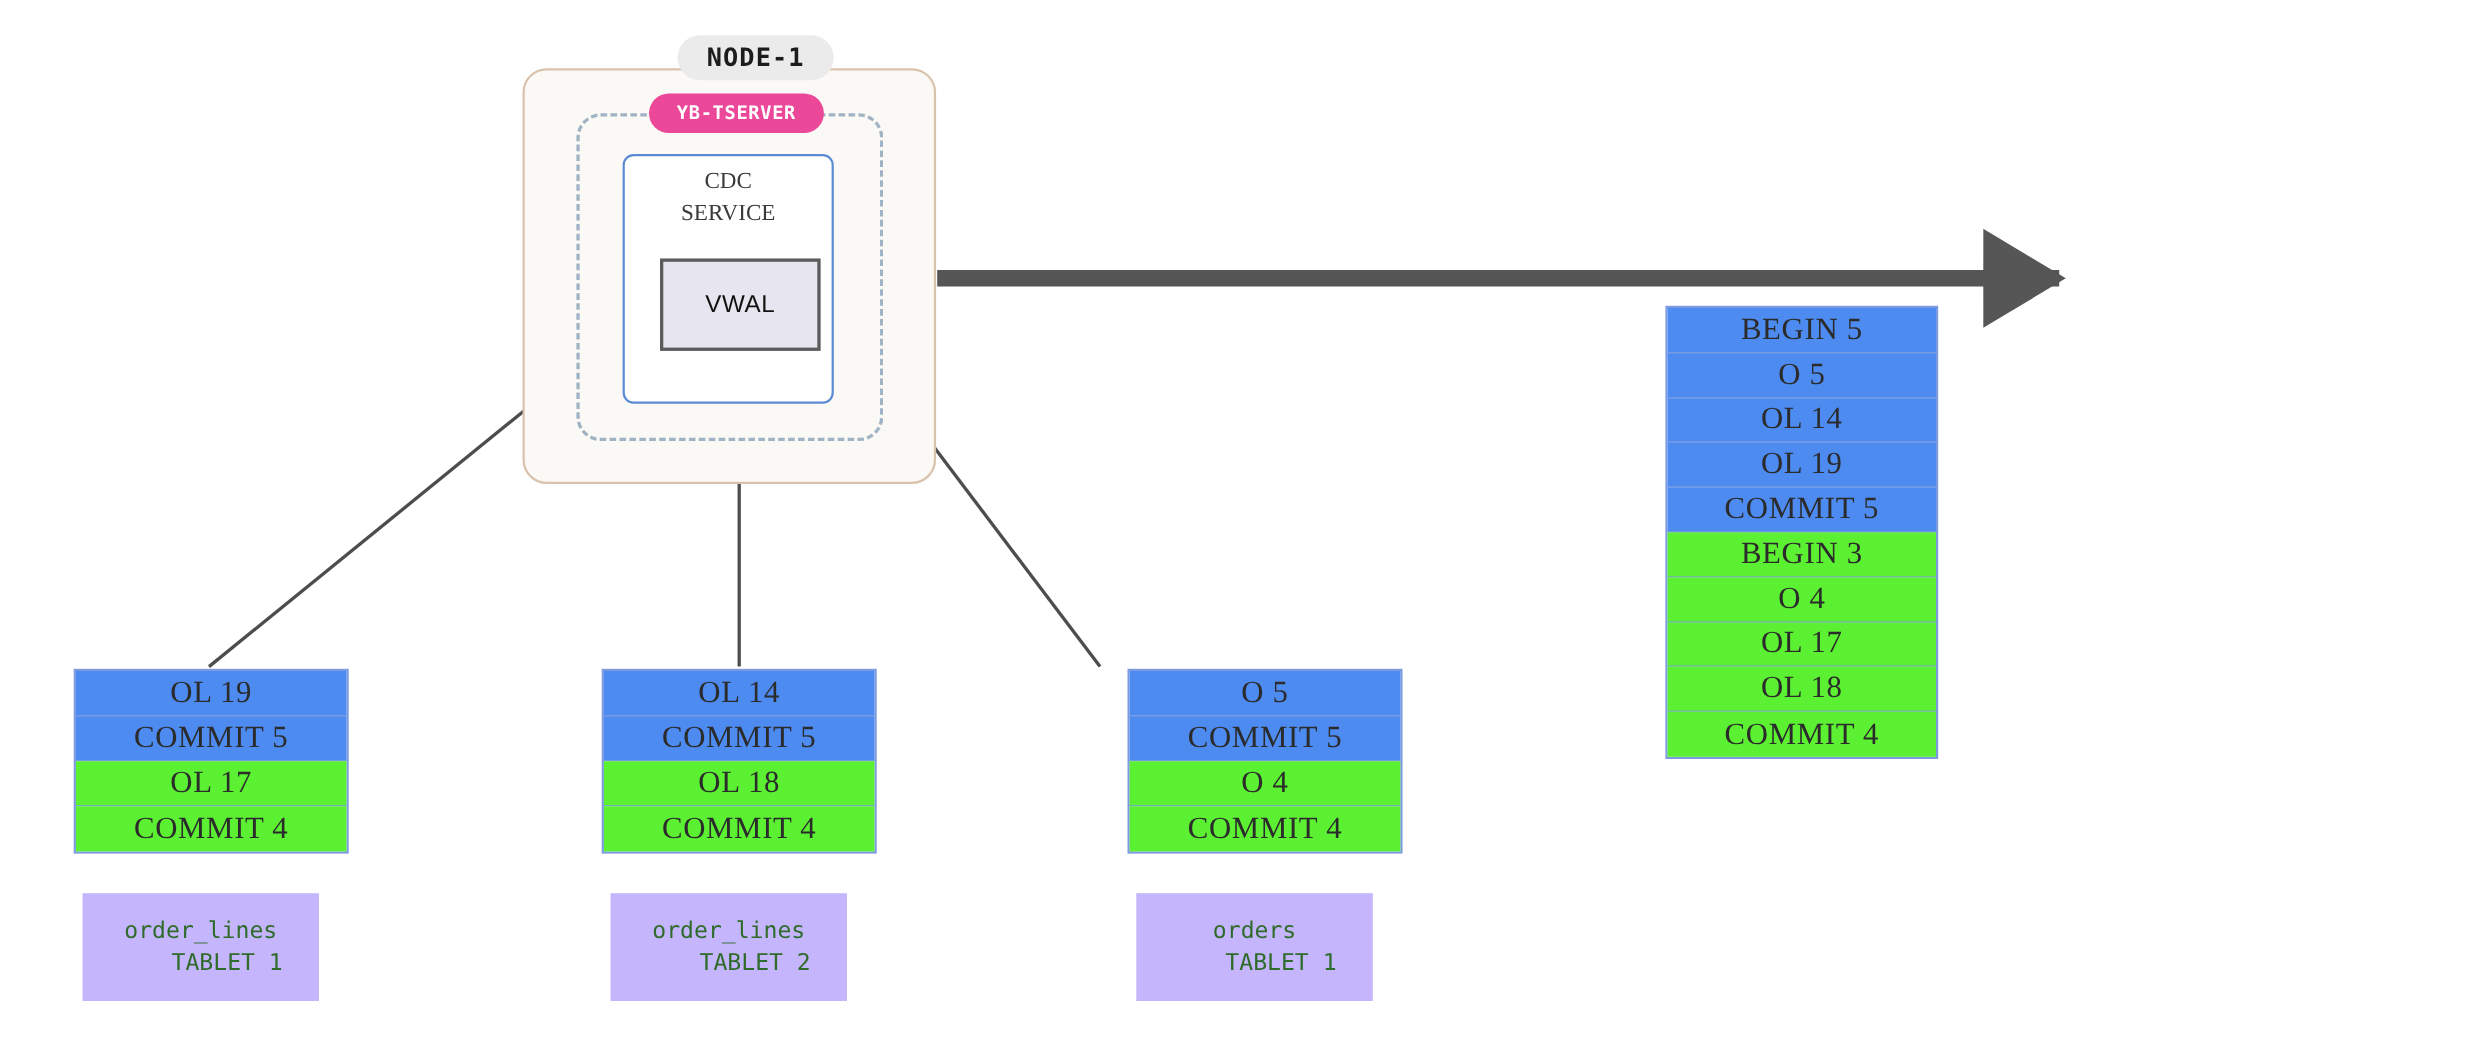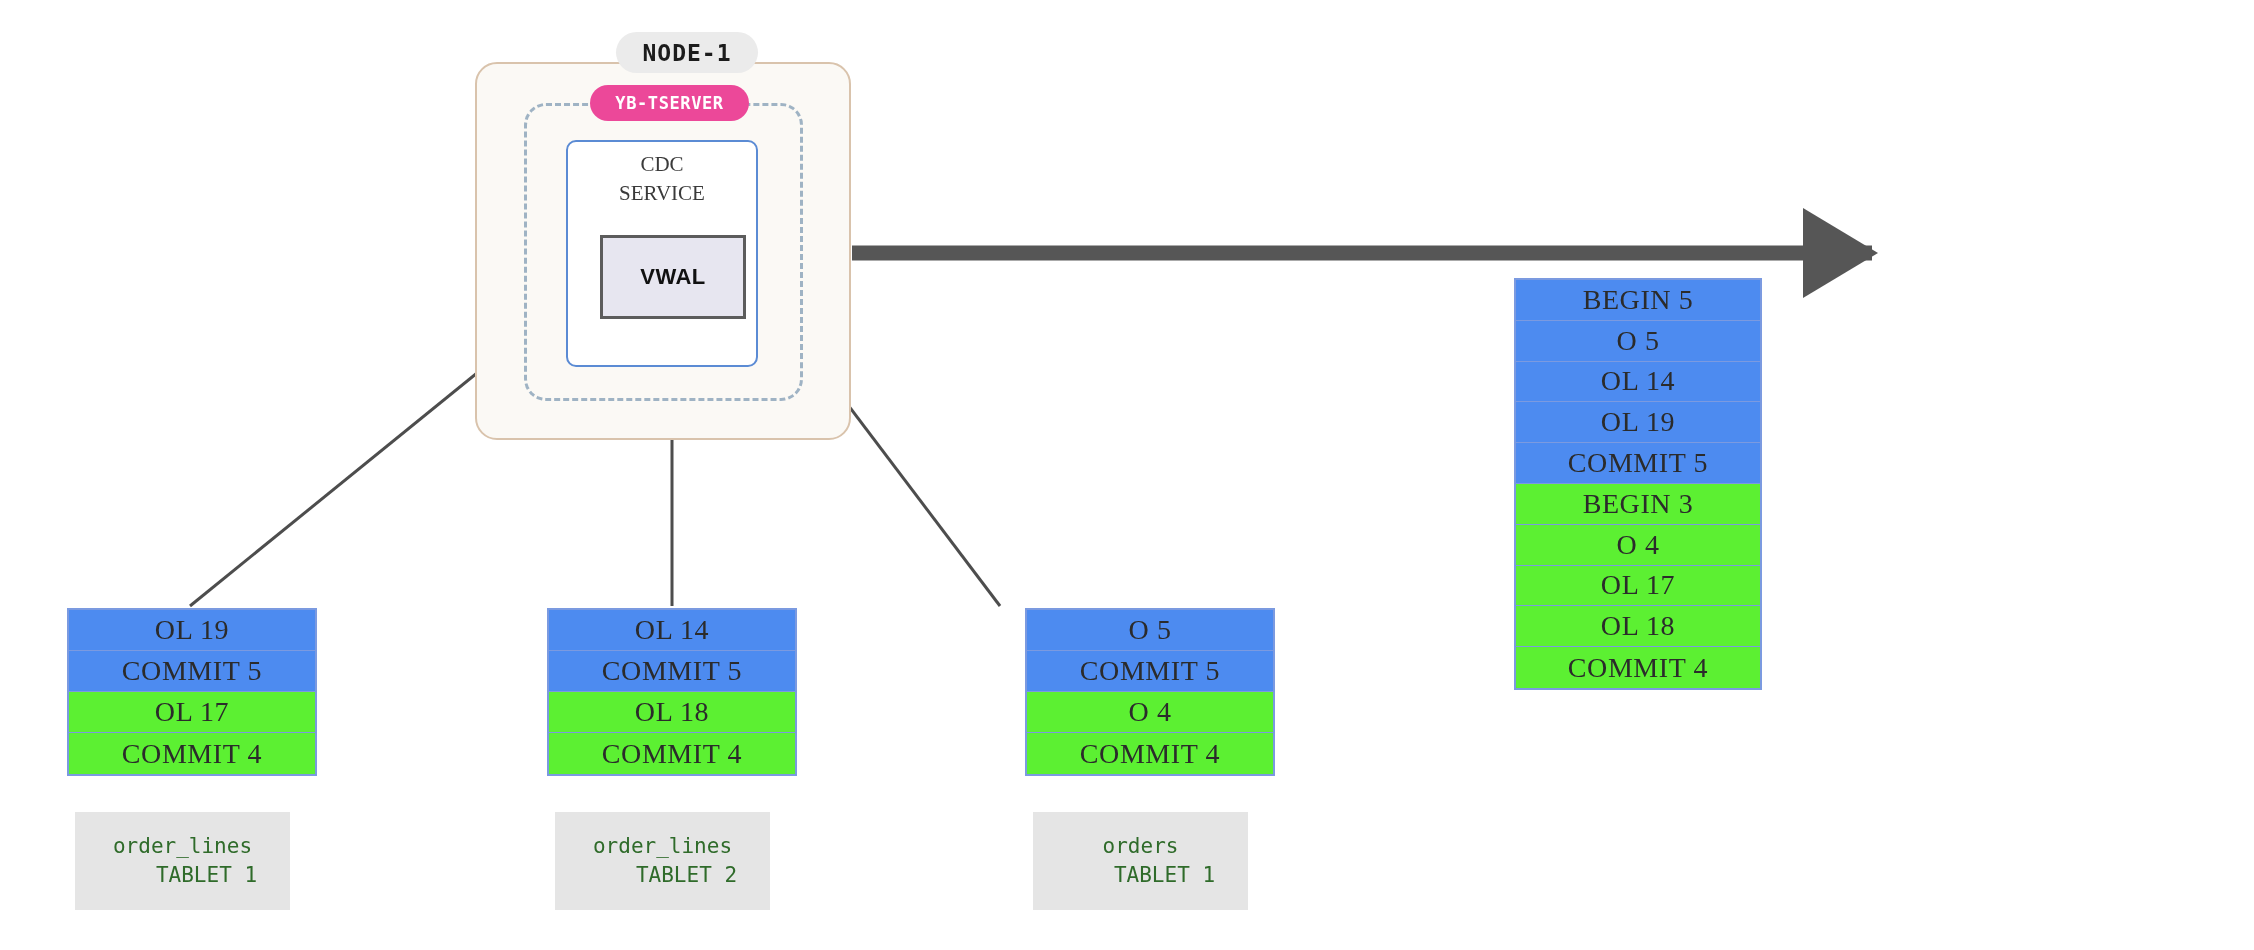--- a/index.html
+++ b/index.html
@@ -123,21 +123,21 @@
     width: 146px;
     height: 84px;
     box-sizing: border-box;
     background: #e7e6f0;
     border: 3px solid #5c5c5c;
     display: flex;
     align-items: center;
     justify-content: center;
     color: #111111;
     font-size: 22px;
-    font-weight: bold;
+    font-weight: normal;
     letter-spacing: 0.5px;
     font-family: "Liberation Sans", sans-serif;
   }
 
   
   .walsender {
     position: absolute;
     left: 1898px;
     top: 93px;
     width: 320px;
@@ -173,21 +173,21 @@
     font-family: Liberation Serif, serif;
   }
   .rec:last-child { border-bottom: none; }
   .rec.blue  { background: #4d8bf0; }
   .rec.green { background: #5cf032; }
 
   
   .tablet-label {
     position: absolute;
     box-sizing: border-box;
-    background: #e5e5e5;
+    background: #c4b5fd;
     color: #2f6b2a;
     font-size: 21px;
     line-height: 29px;
     text-align: center;
     display: flex;
     flex-direction: column;
     align-items: center;
     justify-content: center;
     font-family: "DejaVu Sans Mono", monospace;
   }

